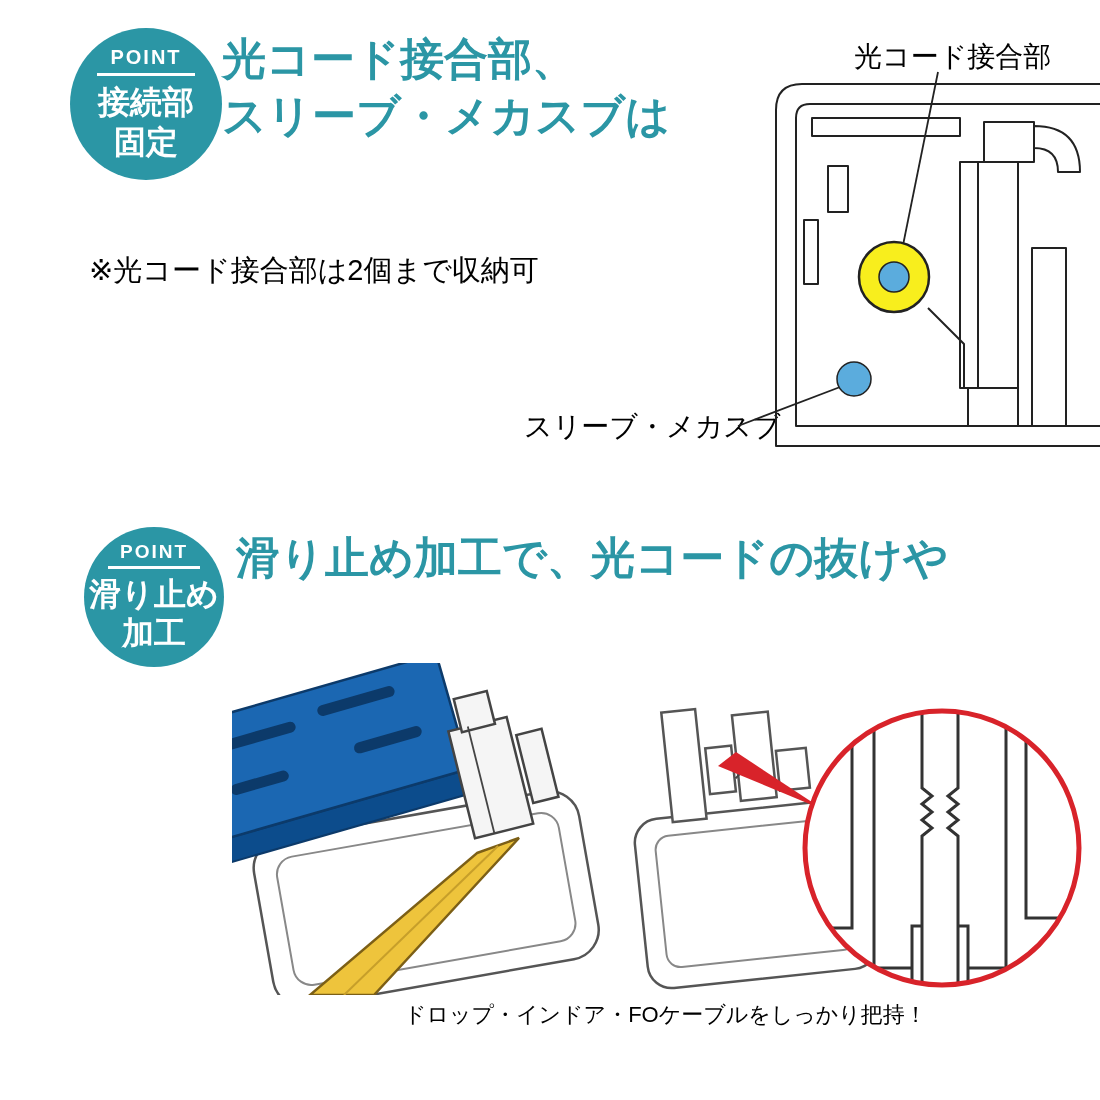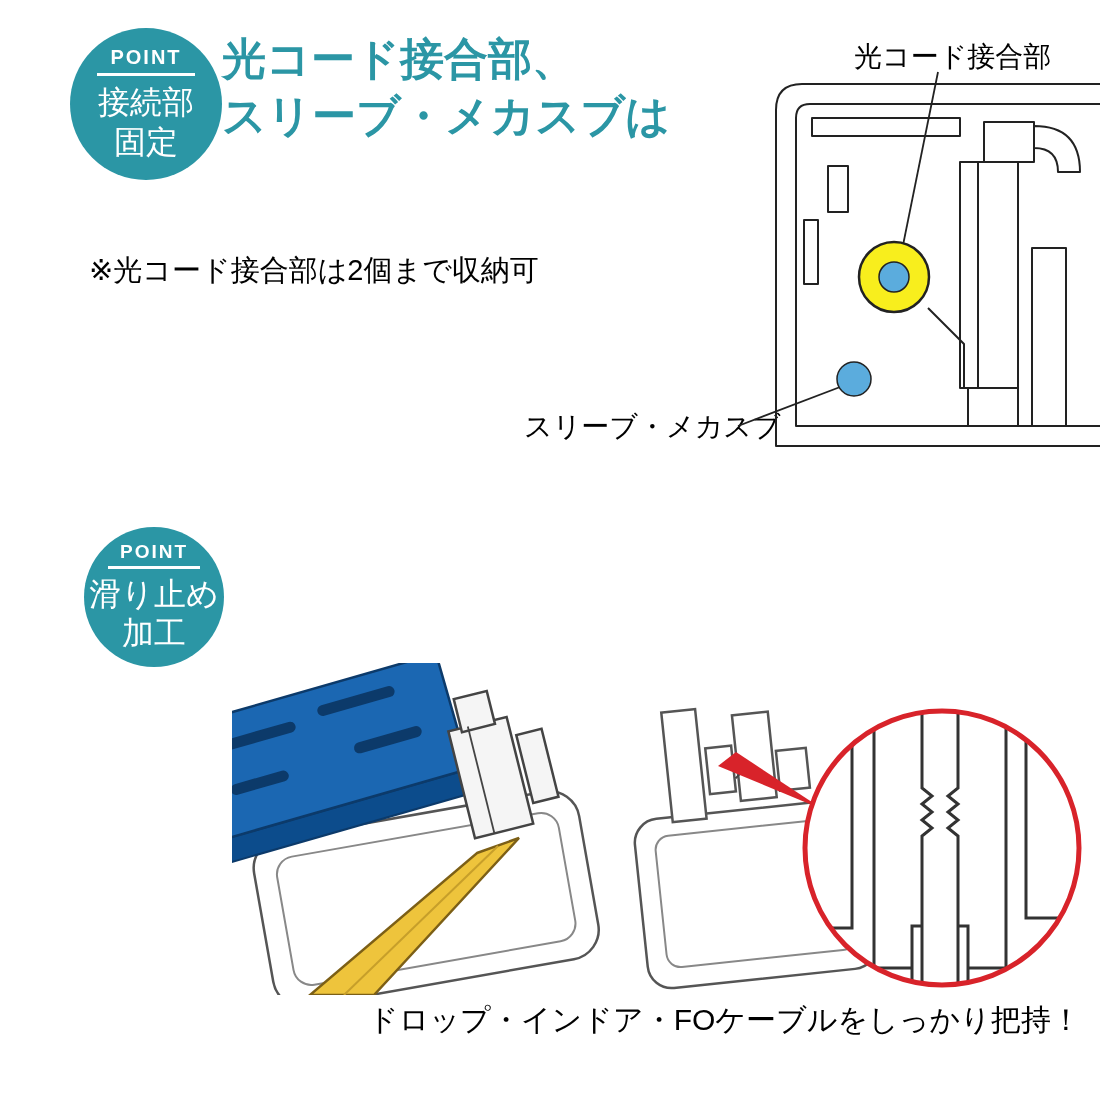--- a/index.html
+++ b/index.html
@@ -3,41 +3,41 @@
 <meta charset="utf-8">
 <style>
   * { margin:0; padding:0; box-sizing:border-box; }
   html,body { background:#fff; }
   body { font-family:"Liberation Sans","DejaVu Sans",sans-serif; }
   .page { position:relative; width:1100px; height:1100px; background:#fff; overflow:hidden;margin-left:32px; }
 
   .badge { position:absolute; border-radius:50%; background:var(--teal,#2b96a5); color:#fff;
            display:flex; flex-direction:column; align-items:center; justify-content:center; }
   .badge-point { font-weight:bold; letter-spacing:2px; border-bottom:3px solid #fff; text-align:center; }
-  .badge-title { font-weight:normal; text-align:center; line-height:1.22; }
+  .badge-title { font-weight:bold; text-align:center; line-height:1.22; }
 
   #badge1 { left:38px; top:28px; width:152px; height:152px; }
   #badge1 .badge-point { font-size:20px; width:64%; padding-bottom:4px; margin-bottom:7px; }
   #badge1 .badge-title { font-size:32px; }
 
   #badge2 { left:52px; top:527px; width:140px; height:140px; }
   #badge2 .badge-point { font-size:19px; width:66%; padding-bottom:3px; margin-bottom:6px; }
   #badge2 .badge-title { font-size:32px; }
 
   .heading { position:absolute; color:var(--teal,#2b96a5); font-weight:bold; font-size:44px; line-height:57px; white-space:nowrap; }
   #heading1 { left:190px; top:30px; }
   #heading2 { left:204px; top:529px; }
 
   .notes { position:absolute; left:57px; top:246px; font-size:29px; line-height:49px; color:#000; white-space:nowrap; }
 
   .callout { position:absolute; font-size:28px; color:#000; white-space:nowrap; }
   #callout-top { left:822px; top:38px; }
   #callout-bottom { left:492px; top:408px; }
 
-  .caption { position:absolute; left:336px; top:1000px; font-size:30px; color:#000; white-space:nowrap; }
+  .caption { position:absolute; left:372px; top:1000px; font-size:22px; color:#000; white-space:nowrap; }
 
   #diagram1 { position:absolute; left:700px; top:70px; }
   #illus-cable { position:absolute; left:200px; top:663px; }
   #illus-magnifier { position:absolute; left:590px; top:658px; }
 </style>
 </head>
 <body>
 
 <div class="page">
 
@@ -86,20 +86,21 @@
     <circle cx="122" cy="309" r="17" style="fill:var(--blue-dot,#5bacdd)" stroke="#222" stroke-width="1.5"></circle>
   </svg>
 
   <div class="badge" id="badge2">
     <span class="badge-point">POINT</span>
     <span class="badge-title">滑り止め</span>
     <span class="badge-title">加工</span>
   </div>
 
   <div class="heading" id="heading2">
+    <div>滑り止め加工で、光コードの抜けや</div>
   </div>
 
   <svg id="illus-cable" width="370" height="332" viewBox="0 0 370 332">
 
     <g transform="rotate(-10 200 240)">
       <rect x="30" y="150" width="330" height="170" rx="30" fill="#ffffff" stroke="#555" stroke-width="2.5"></rect>
       <rect x="52" y="170" width="286" height="130" rx="18" fill="none" stroke="#888" stroke-width="2"></rect>
     </g>
 
     <g transform="rotate(-16 110 80)">

